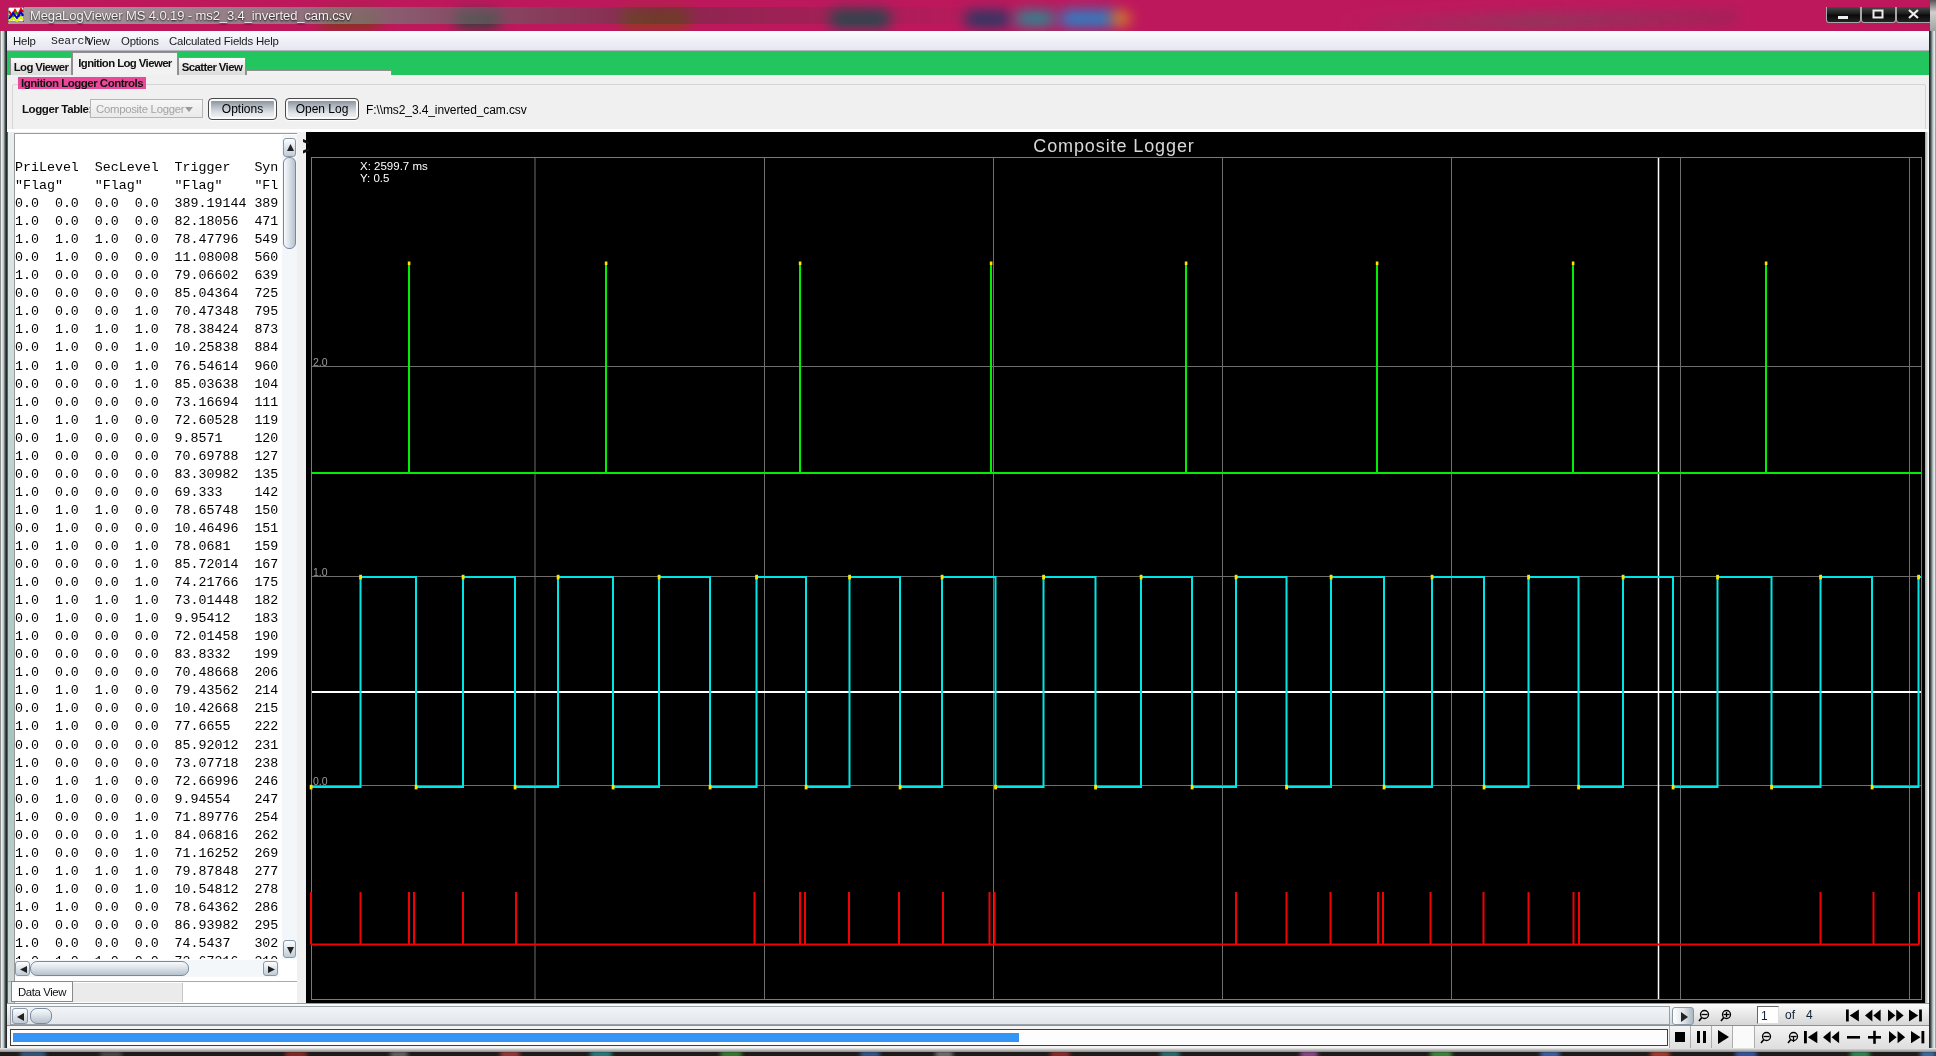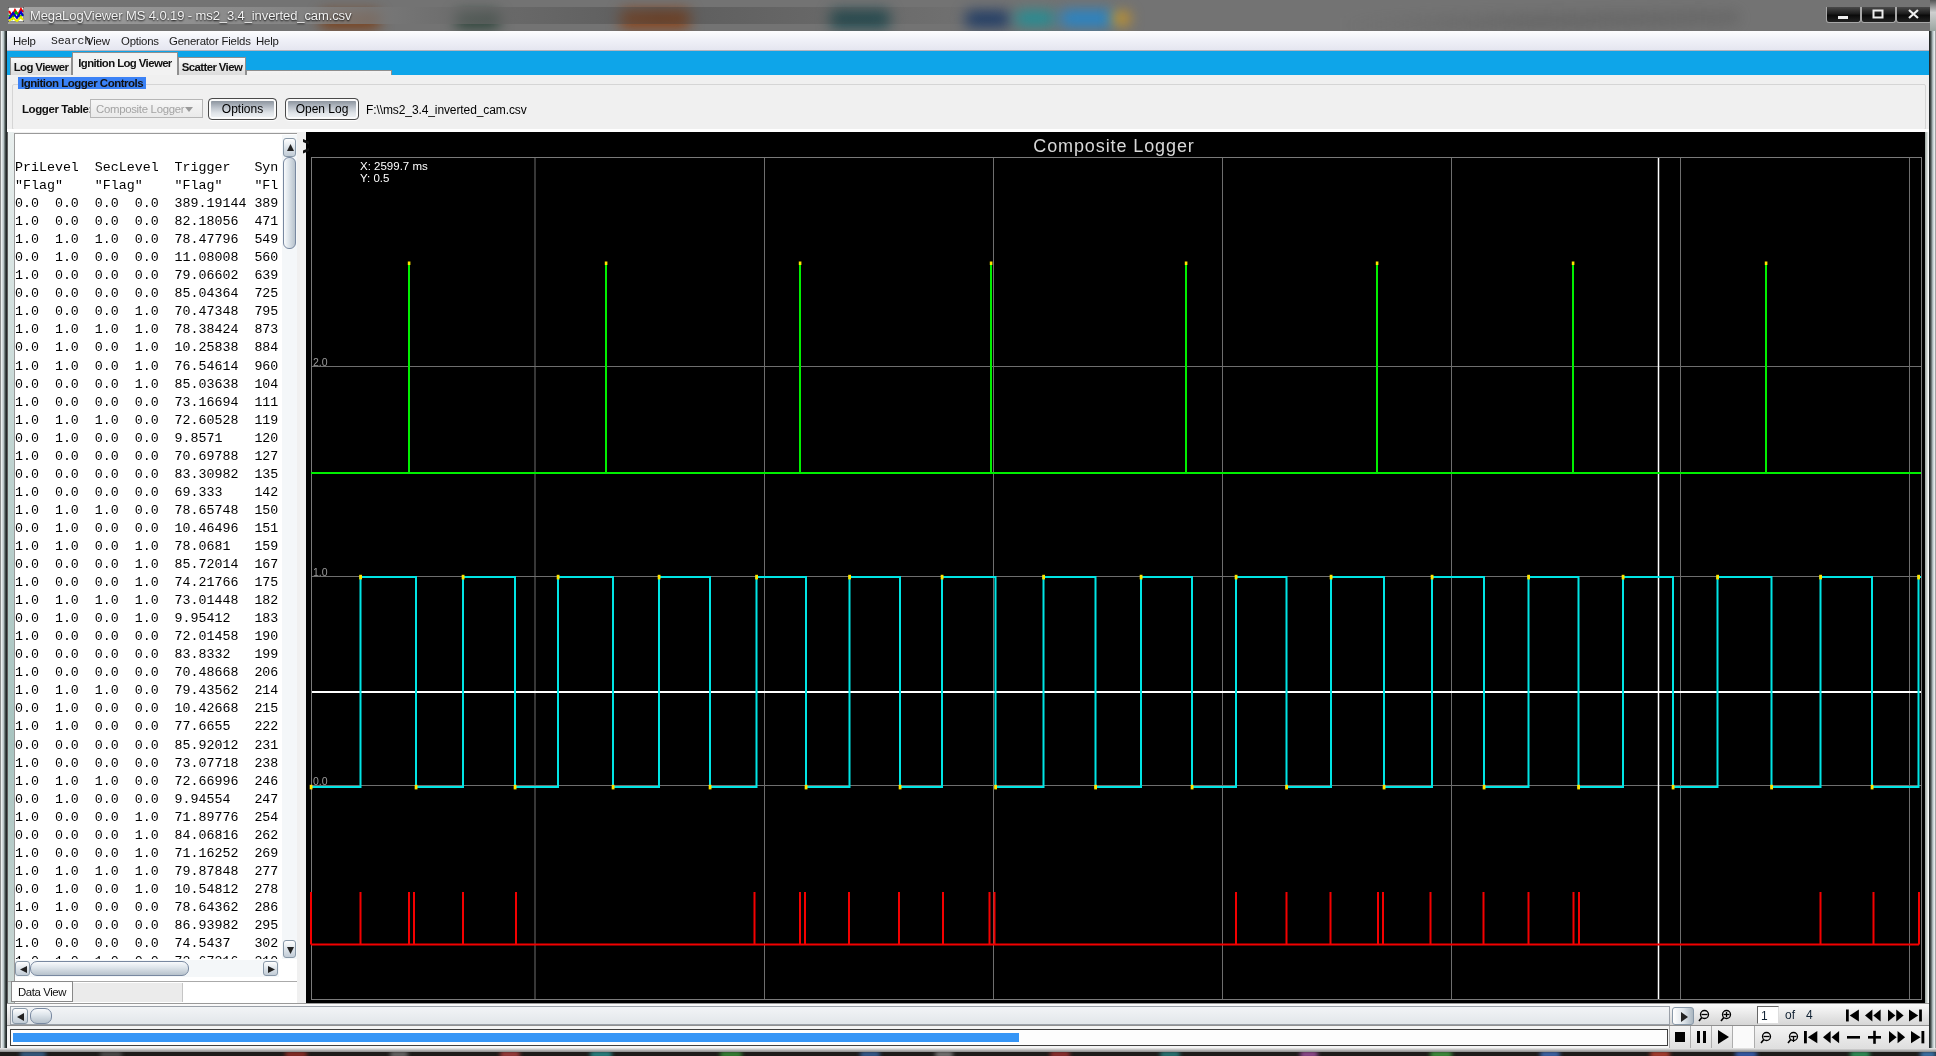--- a/index.html
+++ b/index.html
@@ -1,38 +1,38 @@
 <!DOCTYPE html>
 <html><head>
 <meta charset="utf-8">
 <style>
   html,body{margin:0;padding:0;}
   body{width:1936px;height:1056px;overflow:hidden;background:#000;font-family:"Liberation Sans",sans-serif;position:relative;}
   .abs{position:absolute;}
   
-  #titlebar{left:0;top:0;width:1936px;height:31px;background:#737373;overflow:hidden;}
+  #titlebar{left:0;top:0;width:1936px;height:31px;background:#be185d;overflow:hidden;}
   .blob{position:absolute;filter:blur(7px);border-radius:6px;}
   #titleglass{position:absolute;left:8px;top:7px;width:1000px;height:17px;
      background:linear-gradient(90deg,rgba(165,165,165,.95) 0%,rgba(140,140,140,.85) 25%,rgba(105,105,105,.65) 45%,rgba(60,60,60,.4) 65%,rgba(20,20,20,0) 100%);
      border-radius:4px 4px 0 0;}
   #apptitle{position:absolute;left:30px;top:8px;font-size:13px;letter-spacing:-0.1px;color:#f2f2f2;text-shadow:0 1px 2px #000;}
   #appicon{position:absolute;left:8px;top:7px;}
   .winbtn{position:absolute;top:7px;height:15px;background:linear-gradient(#4a4a4a,#1c1c1c 45%,#0a0a0a 55%,#222);border:1px solid #a8a8a8;border-top:none;}
   
   #menubar{left:2px;top:31px;width:1932px;height:19px;background:linear-gradient(#fdfdfe,#f0f1f8 45%,#e5e6f0);border-bottom:1px solid #b5b5bf;}
   .mitem{position:absolute;top:4px;font-size:11.4px;letter-spacing:-0.2px;color:#1a1a1a;}
   
-  #tabrow{left:2px;top:51px;width:1932px;height:24px;background:#0ea5e9;}
+  #tabrow{left:2px;top:51px;width:1932px;height:24px;background:#22c55e;}
   .tab{position:absolute;box-sizing:border-box;border:1px solid #8f8f8f;border-bottom:none;background:linear-gradient(#fdfdfd,#ececec 40%,#dcdcdc);font-size:11.4px;font-weight:700;letter-spacing:-0.6px;color:#111;text-align:center;white-space:nowrap;overflow:hidden;}
   #tabsel{background:#f2f2f2;z-index:3;}
   #tabdis{color:#9b9b9b;background:linear-gradient(#f3f3f3,#e9e9e9);}
   
   #controls{left:2px;top:75px;width:1932px;height:55px;background:#f0f0f0;}
   #groupbox{position:absolute;left:10px;top:9px;width:1912px;height:44px;border:1px solid #d5d5d5;border-radius:2px;}
-  #grouplabel{position:absolute;left:16px;top:2px;font-size:11.5px;font-weight:700;letter-spacing:-0.5px;color:#111;background:#3b82f6;padding:0 3px;}
+  #grouplabel{position:absolute;left:16px;top:2px;font-size:11.5px;font-weight:700;letter-spacing:-0.5px;color:#111;background:#ec4899;padding:0 3px;}
   #loggertype{position:absolute;left:20px;top:28px;font-size:11.5px;font-weight:700;letter-spacing:-0.4px;color:#111;}
   #combo{position:absolute;left:88px;top:24px;width:113px;height:19px;box-sizing:border-box;border:1px solid #b6b6b6;background:linear-gradient(#f6f6f6,#eaeaea);}
   #combo span{position:absolute;left:5px;top:3px;font-size:11.4px;letter-spacing:-0.3px;color:#a3a3a3;}
   .btn{position:absolute;top:23px;height:22px;box-sizing:border-box;border:1px solid #4a4a4a;border-radius:4px;background:linear-gradient(#565c63,#8d959f 10%,#bfc5cd 45%,#e0e4e8 70%,#f2f4f6);box-shadow:0 0 0 2px #fafafa inset, 0 1px 1px rgba(255,255,255,.9);text-align:center;font-size:12px;color:#000;}
   .btn i{font-style:normal;position:relative;top:3px;}
   #pathtxt{position:absolute;left:364px;top:28px;font-size:12px;letter-spacing:-0.1px;color:#000;}
   
   #main{left:0;top:130px;width:1936px;height:873px;background:#f0f0f0;}
   #leftedge{position:absolute;left:0;top:0;width:7px;height:873px;background:linear-gradient(90deg,#f5f5f5,#cfd4d4 60%,#9aa5a5);}
   #tealstrip{position:absolute;left:7px;top:0;width:7px;height:873px;background:linear-gradient(180deg,#e9efee,#bdd2cf 40%,#a8c4c0 70%,#cdd8d6);border-left:1px solid #5c5c5c;box-sizing:border-box;}
@@ -97,21 +97,21 @@
         <path d="M12 3 L21 11 M21 3 L12 11" stroke="#eee" stroke-width="2.2"></path>
       </svg>
   </div>
   <div style="position:absolute;left:1930px;top:0;width:6px;height:31px;background:linear-gradient(#555,#cfcfcf 40%,#9aa5a0);"></div>
 </div>
 <div class="abs" id="menubar">
   <span class="mitem" style="left:11px;">Help</span>
   <span class="mitem" style="left:49px;font-family:Liberation Mono, monospace;">Search</span>
   <span class="mitem" style="left:84px;">View</span>
   <span class="mitem" style="left:119px;">Options</span>
-  <span class="mitem" style="left:167px;">Generator Fields</span>
+  <span class="mitem" style="left:167px;">Calculated Fields</span>
   <span class="mitem" style="left:254px;">Help</span>
 </div>
 <div class="abs" id="tabrow">
   <div class="tab" style="left:8px;top:6px;width:62px;height:18px;line-height:18px;">Log Viewer</div>
   <div class="tab" id="tabsel" style="left:70px;top:1px;width:106px;height:23px;line-height:21px;">Ignition Log Viewer</div>
   <div class="tab" style="left:176px;top:6px;width:68px;height:18px;line-height:18px;">Scatter View</div>
   <div class="tab" id="tabdis" style="left:244px;top:19px;width:146px;height:18px;line-height:18px;">Histogram / Table Generator</div>
 </div>
 <div class="abs" id="controls">
   <div id="groupbox"></div>

